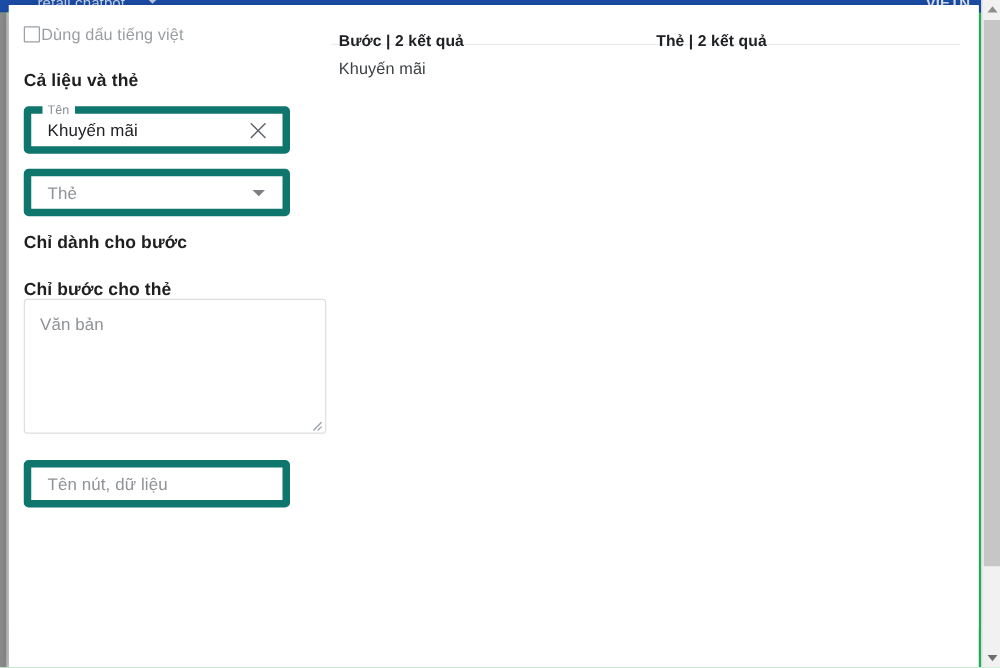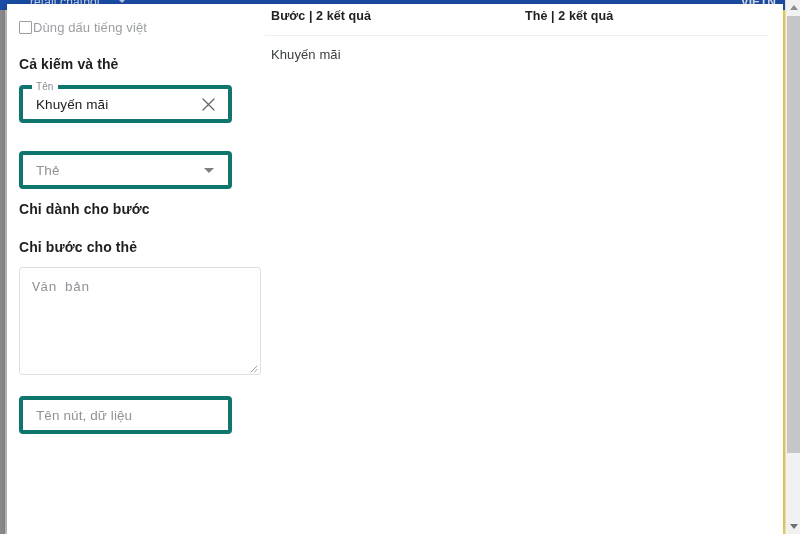--- a/index.html
+++ b/index.html
@@ -11,21 +11,21 @@
     background: #ffffff;
     font-family: "Liberation Sans", sans-serif;
     -webkit-font-smoothing: antialiased;
   }
 
   #screen {
     position: relative;
     width: 800px;
     height: 534px;
     overflow: hidden;
-    background: #fde047;
+    background: #22c55e;
   }
 
   
   .bg-topbar {
     position: absolute;
     left: 0; top: 0;
     width: 800px; height: 10px;
     background: #1b4ea8;
     overflow: hidden;
   }
@@ -150,21 +150,21 @@
     letter-spacing: .1px;
   }
 
   
   .mat-field {
     position: relative;
     margin: 0 0 0 12px;
     width: 213px;
     height: 38px;
     box-sizing: border-box;
-    border: 4px solid #0f766e;
+    border: 6px solid #0f766e;
     border-radius: 4px;
     background: #fff;
     display: flex;
     align-items: center;
     cursor: text;
   }
   .mat-field .floating-label {
     position: absolute;
     left: 9px;
     top: -7px;
@@ -247,21 +247,21 @@
     position: absolute;
     left: 258px; top: 0;
     right: 15px;
     height: 498px;
     background: #fff;
   }
   .results-header {
     display: flex;
     height: 26px;
     align-items: flex-start;
-    padding-top: 5px;
+    padding-top: 22px;
     box-sizing: border-box;
   }
   .results-col-head {
     font-size: 12.5px;
     font-weight: bold;
     color: #202124;
     letter-spacing: .1px;
     white-space: nowrap;
   }
   .col-steps { width: 256px; padding-left: 6px; box-sizing: border-box; }
@@ -350,45 +350,45 @@
 
     <div class="modal-body">
 
       <div class="form-panel">
 
         <div class="checkbox-row">
           <span class="checkbox-box"></span>
           <span class="checkbox-label">Dùng dấu tiếng việt</span>
         </div>
 
-        <div class="section-title" style="margin-top:18px;">Cả kiếm và thẻ</div>
+        <div class="section-title" style="margin-top:18px;">Cả liệu và thẻ</div>
 
         <div class="mat-field" style="margin-top:13px;">
           <span class="floating-label">Tên</span>
           <span class="field-value">Khuyến mãi</span>
           <span class="clear-icon">
             <svg width="15" height="15" viewBox="0 0 15 15" aria-hidden="true">
               <path d="M2 2 L13 13 M13 2 L2 13" stroke="#5f6368" stroke-width="1.2" stroke-linecap="round"></path>
             </svg>
           </span>
         </div>
 
-        <div class="mat-field" style="margin-top:28px;justify-content:center;">
+        <div class="mat-field" style="margin-top:12px;justify-content:center;">
           <span class="field-placeholder">Thẻ</span>
           <span class="dropdown-arrow">
             <span class="tri-down"></span>
           </span>
         </div>
 
         <div class="section-title" style="margin-top:12px;">Chỉ dành cho bước</div>
 
 
         <div class="section-title" style="margin-top:22px;">Chỉ bước cho thẻ</div>
 
-        <div class="mat-textarea" style="margin-top:12px;font-family:Liberation Mono, monospace;">
+        <div class="mat-textarea" style="">
           <span class="ta-placeholder">Văn bản</span>
           <span class="resize-handle">
             <svg width="12" height="12" viewBox="0 0 12 12" aria-hidden="true">
               <path d="M11 5 L5 11 M11 8.5 L8.5 11" stroke="#9aa0a6" stroke-width="1" stroke-linecap="round"></path>
             </svg>
           </span>
         </div>
 
         <div class="mat-field" style="margin-top:21px;">
           <span class="field-placeholder">Tên nút, dữ liệu</span>

